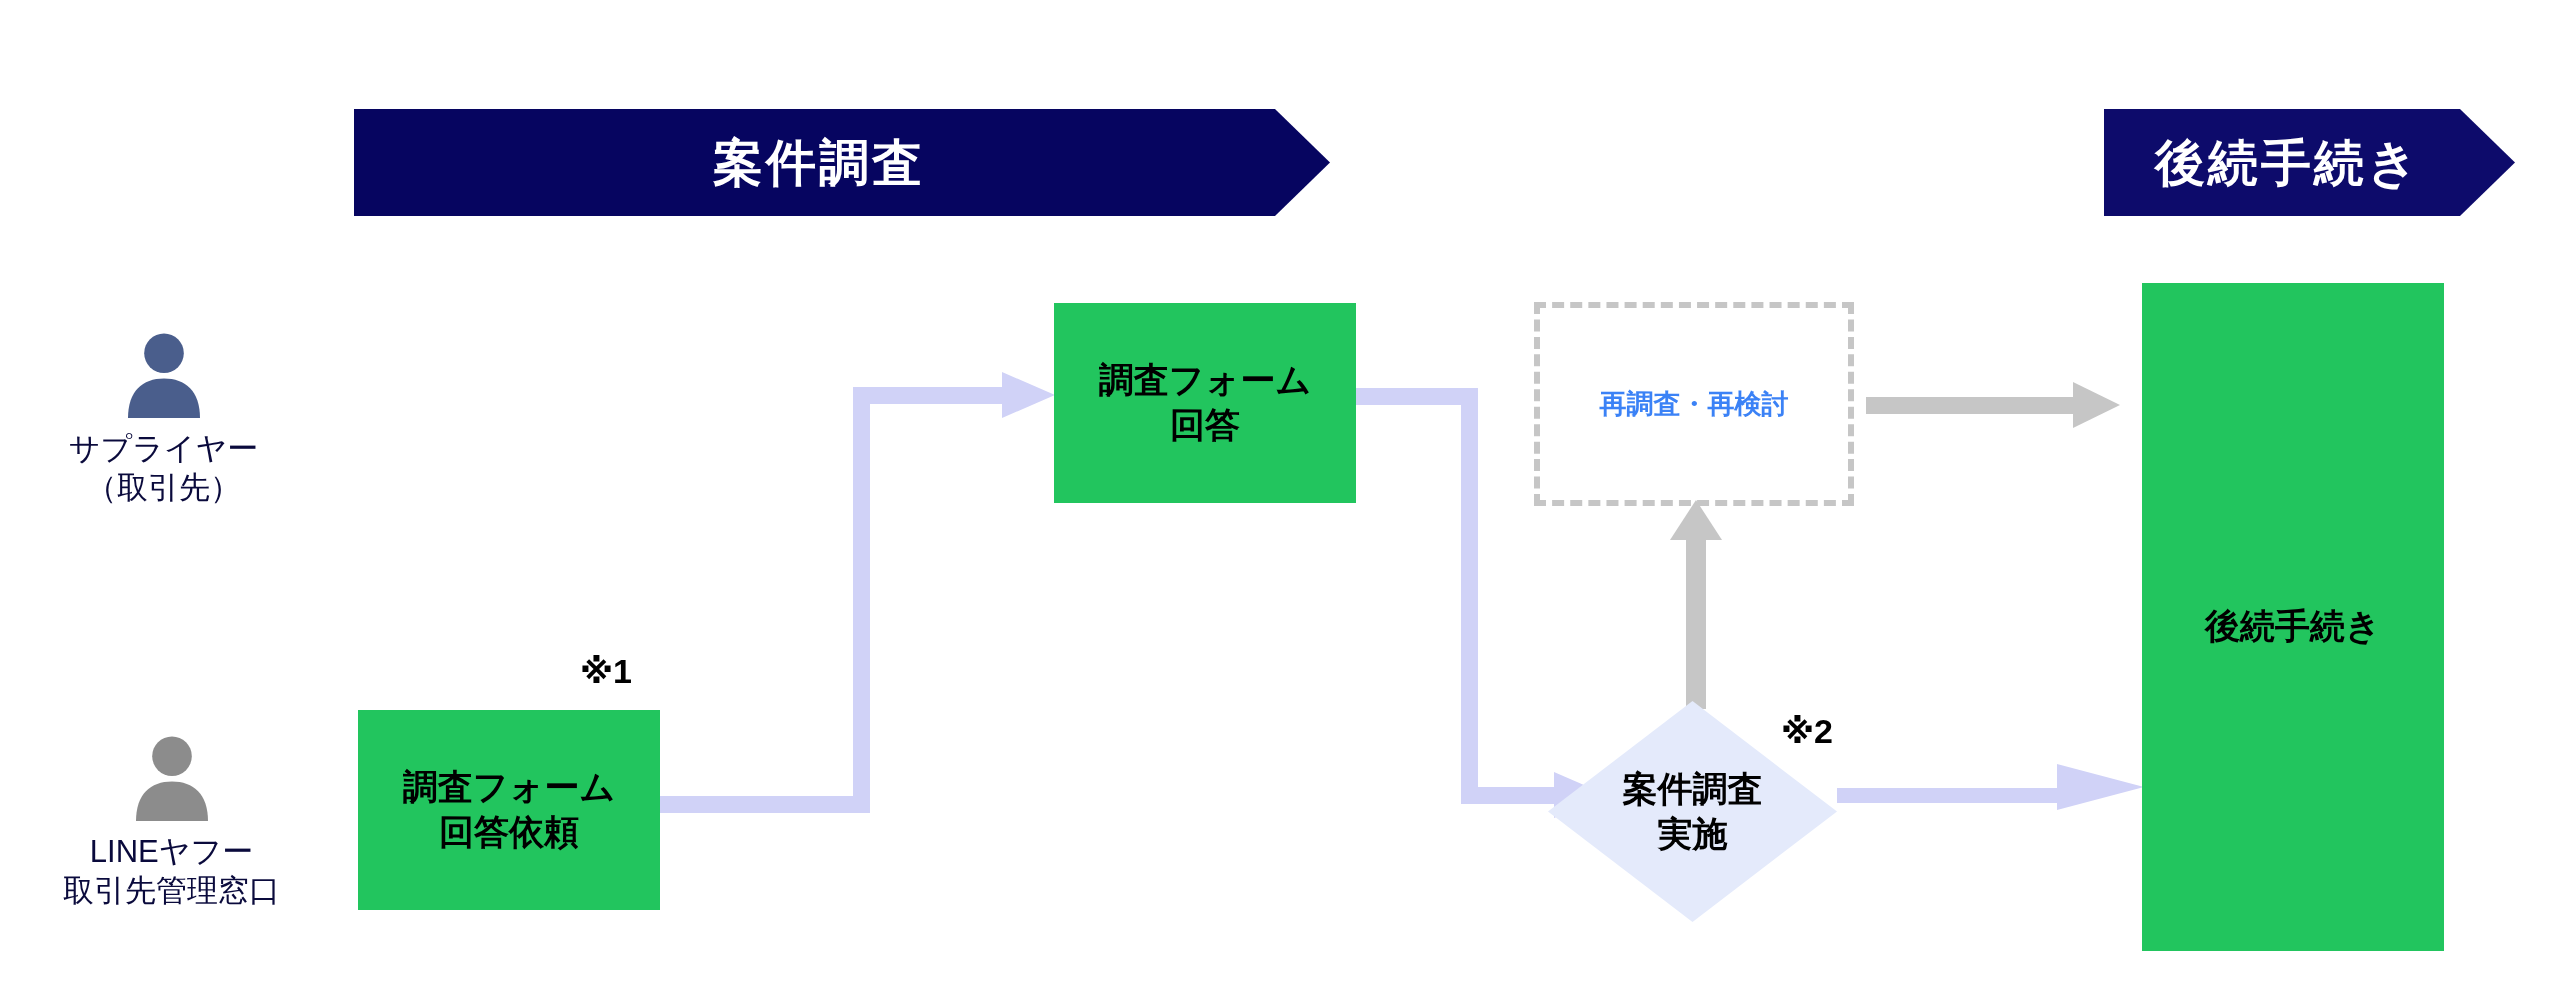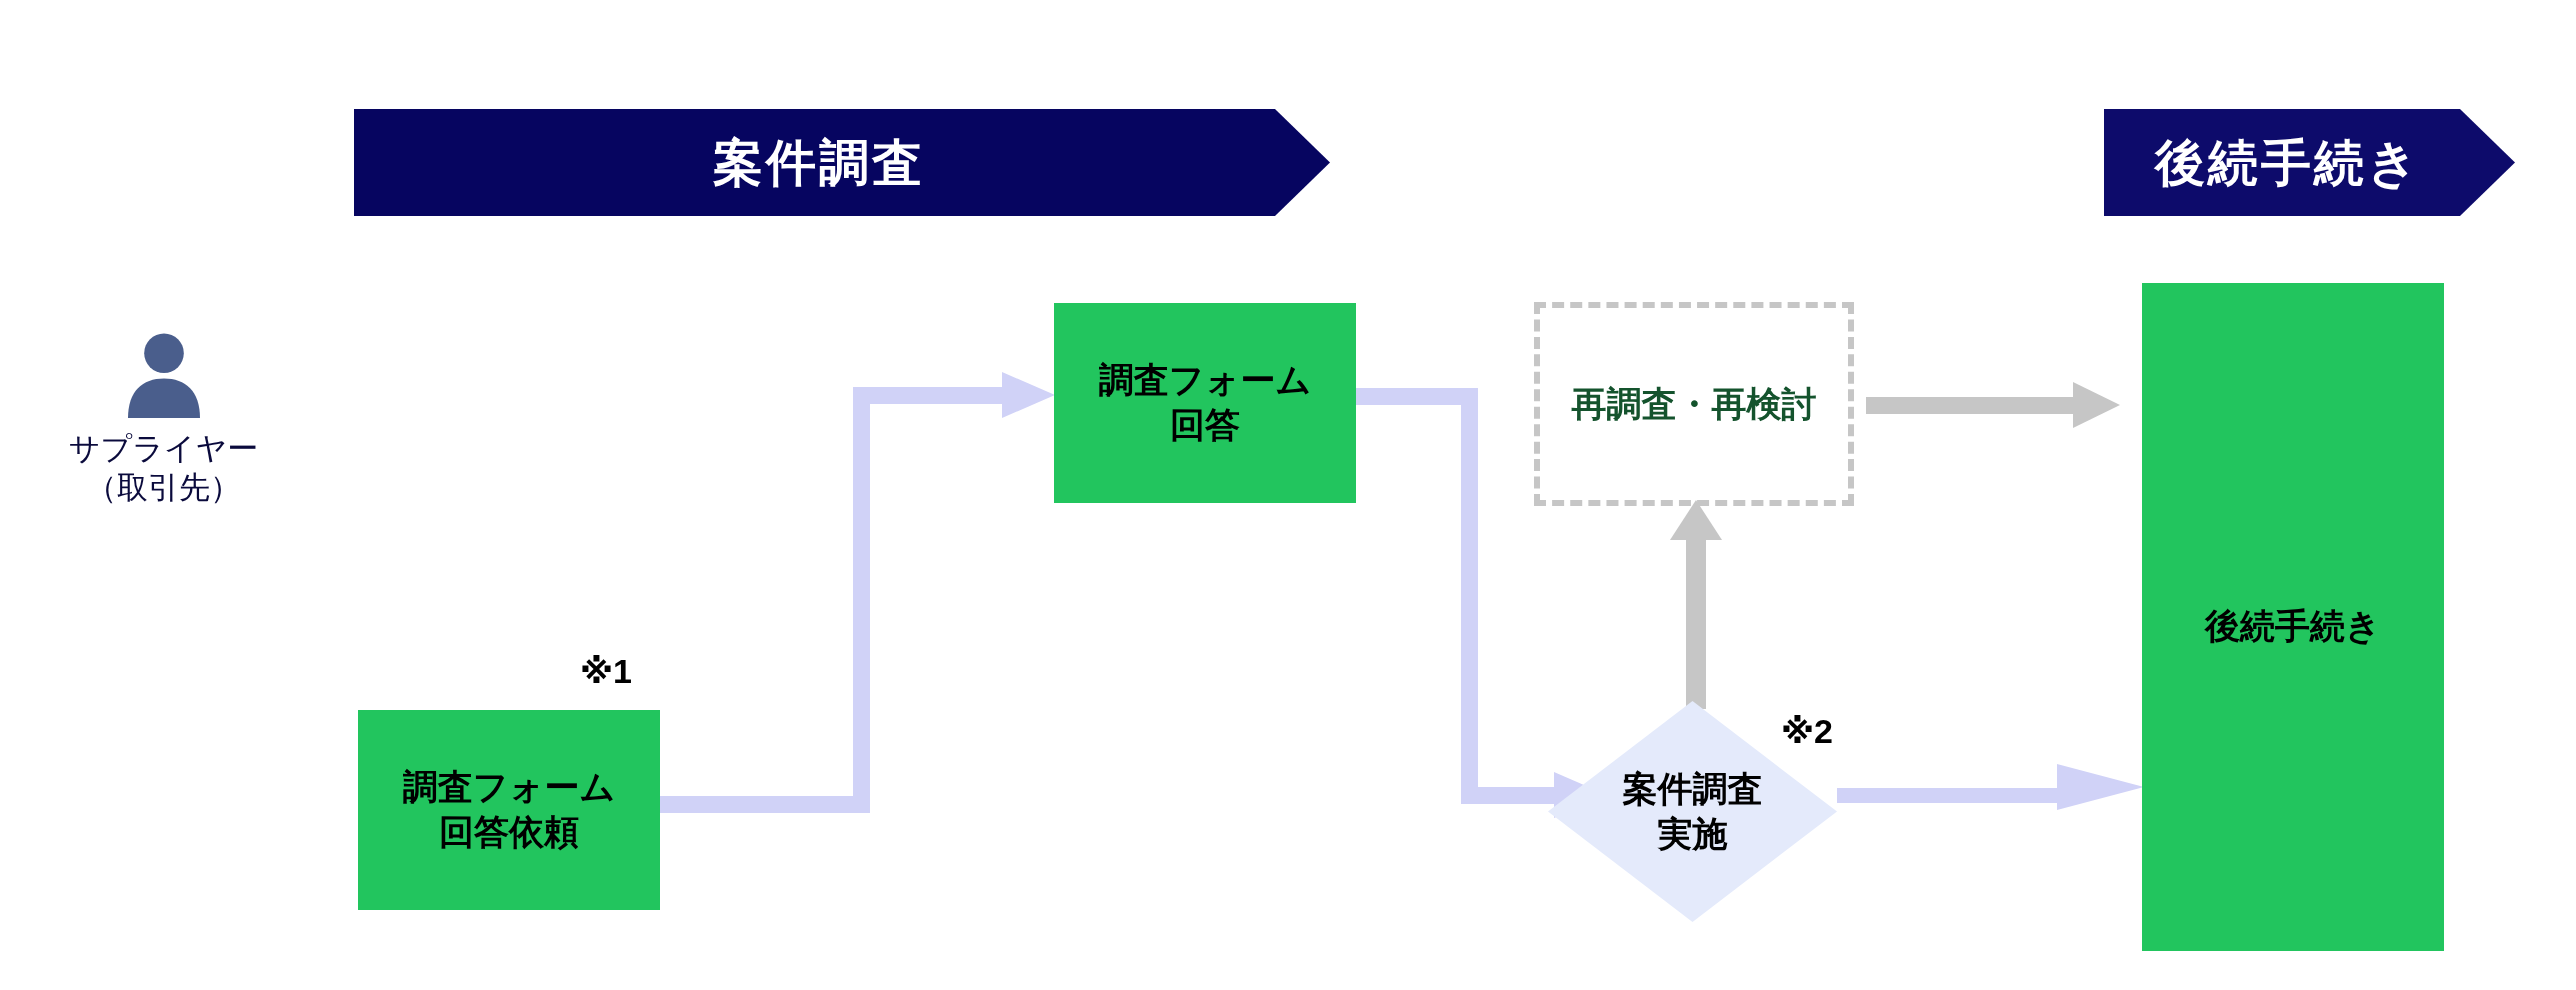--- a/index.html
+++ b/index.html
@@ -107,23 +107,23 @@
   
   #box-reinvestigate {
     left: 1534px; top: 302px;
     width: 320px; height: 204px;
     border: 6.9px dashed #C6C6C6;
     background: transparent;
     box-sizing: border-box;
     display: flex;
     align-items: center;
     justify-content: center;
-    font-size: 35px;
-    font-weight: bold;
-    color: #14532d;
+    font-size: 27px;
+    font-weight: bold;
+    color: #3b82f6;
     text-align: center;
   }
 
   
   #diamond-investigate {
     left: 1548px; top: 701px;
     width: 289px; height: 221px;
     background: #E4EAFB;
     clip-path: polygon(50% 0, 100% 50%, 50% 100%, 0 50%);
     display: flex;
@@ -220,20 +220,28 @@
 
   <div class="abs lane-actor" id="actor-supplier">
     <svg class="person-icon" width="90" height="90" viewBox="0 0 100 100">
       <circle cx="50" cy="28" r="22" fill="#4A5E8C"></circle>
       <path d="M10 100 C10 70, 26 56, 50 56 C74 56, 90 70, 90 100 Z" fill="#4A5E8C"></path>
     </svg>
     <div class="lane-label">サプライヤー
 （取引先）</div>
   </div>
 
+  <div class="abs lane-actor" id="actor-lineyahoo">
+    <svg class="person-icon" width="90" height="90" viewBox="0 0 100 100">
+      <circle cx="50" cy="28" r="22" fill="#8C8C8C"></circle>
+      <path d="M10 100 C10 70, 26 56, 50 56 C74 56, 90 70, 90 100 Z" fill="#8C8C8C"></path>
+    </svg>
+    <div class="lane-label">LINEヤフー
+取引先管理窓口</div>
+  </div>
 
   <div class="abs conn-purple" id="conn-r1-h1"></div>
   <div class="abs conn-purple" id="conn-r1-v"></div>
   <div class="abs conn-purple" id="conn-r1-h2"></div>
   <div class="abs" id="arrow-r1"></div>
 
   <div class="abs conn-purple" id="conn-r2-h1"></div>
   <div class="abs conn-purple" id="conn-r2-v"></div>
   <div class="abs conn-purple" id="conn-r2-h2"></div>
   <div class="abs" id="arrow-r2"></div>

